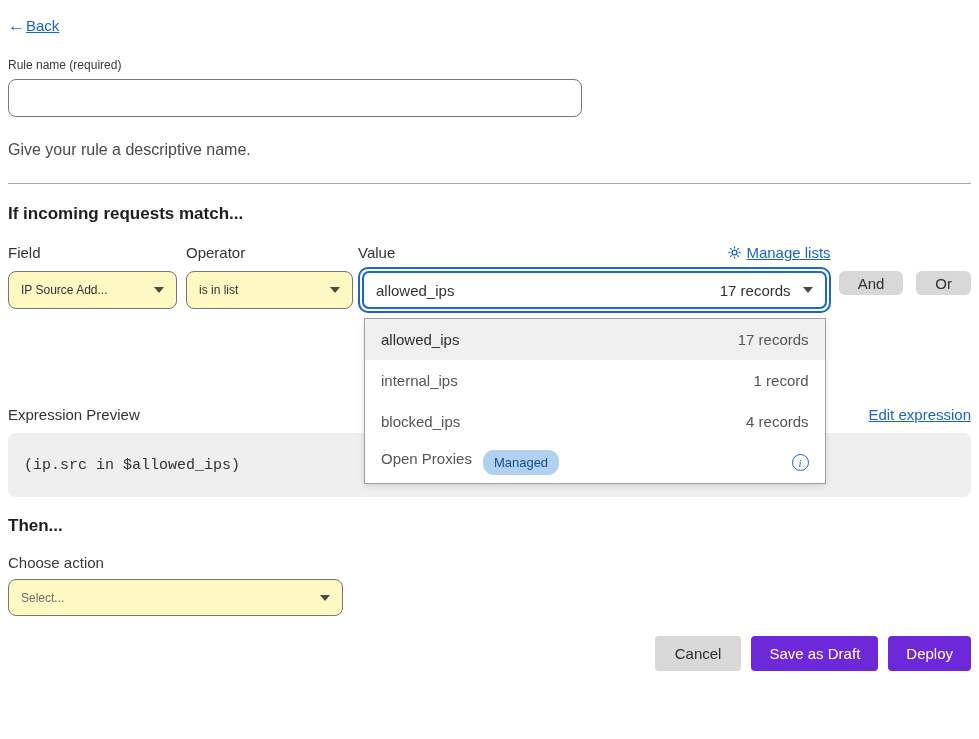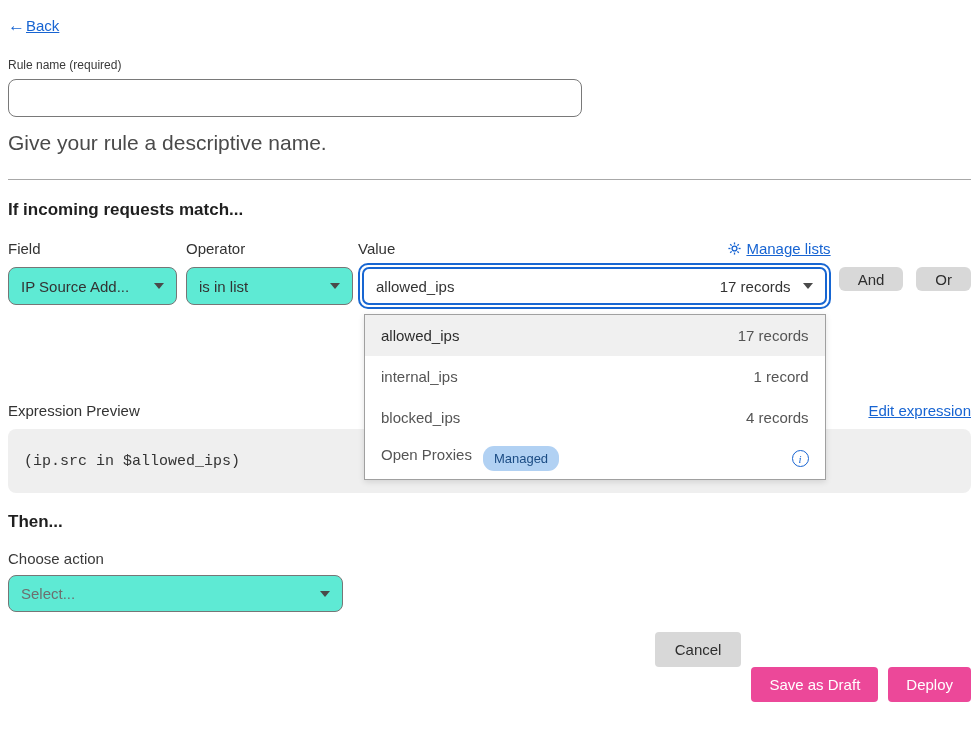--- a/index.html
+++ b/index.html
@@ -34,40 +34,40 @@
   
   .field-label { font-size: 12px; color: #3a3a3a; }
   .rule-name-block { margin-top: 22px; }
   .rule-name-input {
     display: block; margin-top: 7px;
     width: 574px; height: 38px;
     border: 1px solid #797979; border-radius: 8px;
     font-size: 15px; padding: 0 12px; outline: none;
     font-family: "Liberation Sans", sans-serif;
   }
-  .helper-text { margin-top: 14px; font-size: 21px; color: #4a4a4a; }
+  .helper-text { margin-top: 24px; font-size: 16px; color: #4a4a4a; }
 
   hr.divider { border: none; border-top: 1px solid #a8a8a8; margin: 24px 0 0 0; }
 
   
   .section-heading { font-size: 17px; font-weight: bold; color: #1f1f1f; margin: 20px 0 0 0; }
   .condition-row { display: flex; align-items: flex-start; margin-top: 21px; }
   .col { display: flex; flex-direction: column; }
   .col-field { width: 169px; }
   .col-operator { width: 167px; margin-left: 9px; }
   .col-value { flex: 1; margin-left: 5px; position: relative; }
   .col-label { font-size: 15px; color: #333; height: 16px; line-height: 16px; }
   .value-label-row { display: flex; justify-content: space-between; align-items: flex-end; height: 16px; }
   .manage-lists { display: inline-flex; align-items: center; gap: 5px; font-size: 15px; }
 
   .select-box {
     margin-top: 10px; height: 38px;
-    border: 1px solid #767676; border-radius: 8px; background: #5eead4;
+    border: 1px solid #767676; border-radius: 8px; background: #fef9c3;
     display: flex; align-items: center; justify-content: space-between;
-    padding: 0 12px; font-size: 15px; color: #333; cursor: pointer;
+    padding: 0 12px; font-size: 12px; color: #333; cursor: pointer;
   }
   .caret {
     width: 0; height: 0;
     border-left: 5px solid transparent; border-right: 5px solid transparent;
     border-top: 6px solid #4a4a4a;
   }
   .placeholder { color: #6e6e6e; }
 
   
   .value-combobox {
@@ -128,24 +128,24 @@
 
   
   .then-heading { margin-top: 19px; }
   .choose-action-label { margin-top: 18px; font-size: 15px; color: #3a3a3a; }
   .action-select { width: 335px; height: 37px; margin-top: 8px; }
 
   
   .footer { margin-top: 20px; display: flex; justify-content: flex-end; gap: 10px; }
   .footer .gray-btn { height: 35px; border-radius: 4px; padding: 0 20px; }
   .blue-btn {
-    height: 35px; background: #ec4899; color: #ffffff;
+    height: 35px; background: #6d28d9; color: #ffffff;
     border: none; border-radius: 4px; font-size: 15px;
     font-family: "Liberation Sans", sans-serif;
-    padding: 0 18px; cursor: pointer; margin-top: 35px;
+    padding: 0 18px; cursor: pointer;
   }
 
   .icon-svg { display: inline-block; vertical-align: middle; }
 </style>
 </head>
 <body>
 
 <div class="container">
 
   <div class="back-row">

